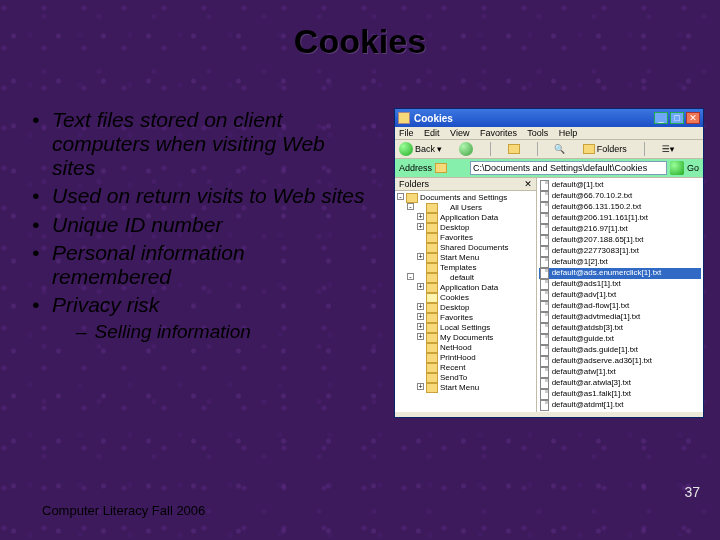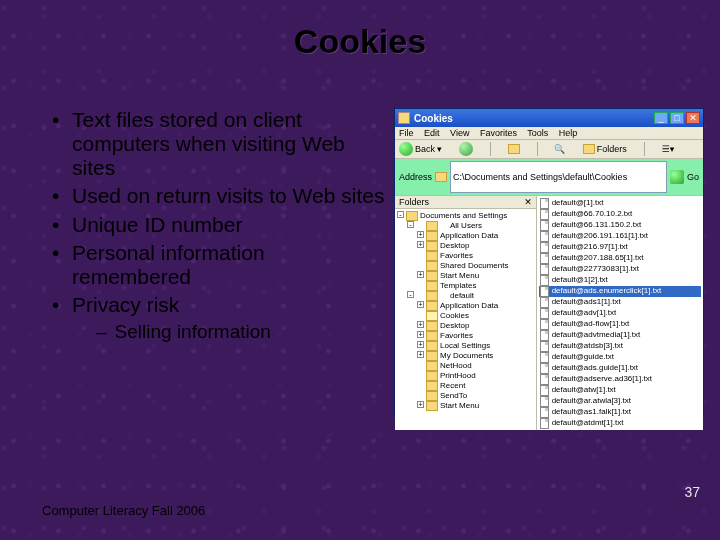--- a/index.html
+++ b/index.html
@@ -18,21 +18,21 @@
     overflow: hidden;
   }
   .title {
     text-align: center;
     font-size: 34px;
     font-weight: bold;
     padding-top: 22px;
     color: #000;
     text-shadow: 1px 1px 0 rgba(255,255,255,.15);
   }
-  .content { position: absolute; top: 108px; left: 48px; right: 20px; }
+  .content { position: absolute; top: 108px; left: 28px; right: 20px; font-style: italic; }
   .bullets { list-style: none; font-size: 21px; line-height: 1.15; width: 340px; }
   .bullets > li { position: relative; padding-left: 24px; margin-bottom: 4px; }
   .bullets > li::before { content: "•"; position: absolute; left: 4px; top: 0; }
   .sub { list-style: none; font-size: 19px; padding-left: 24px; margin-top: 4px; }
   .sub > li::before { content: "–"; margin-right: 8px; }
   .footer { position: absolute; left: 42px; bottom: 22px; font-size: 13px; color: #000; }
   .pagenum { position: absolute; right: 20px; bottom: 40px; font-size: 14px; color: #e5e5e5; }
 
   
   .win {
@@ -54,21 +54,21 @@
   .menubar span { margin-right: 8px; }
   .toolbar { background:#ece9d8; padding: 2px 4px; border-bottom:1px solid #c0bca8;
     display:flex; align-items:center; gap:17px; font-size:9px; }
   .nav-btn { display:flex; align-items:center; gap:2px; }
   .circ { width:14px; height:14px; border-radius:50%; background: radial-gradient(circle at 30% 30%, #9f9, #2a2); }
   .toolbar .sep { width:1px; height:14px; background:#aaa; }
   .toolbar .btn2 { display:flex; align-items:center; gap:2px; }
   .fold-ico { width:12px; height:10px; background:#f7d97a; border:1px solid #c9a33a; }
   .addr { background:#86efac; padding:2px 4px; border-bottom:1px solid #c0bca8;
     display:flex; align-items:center; gap:3px; font-size:9px; }
-  .addr input { flex:1; height:32px; font-size:9px; border:1px solid #7f9db9; padding:0 2px; }
+  .addr input { flex:1; height:14px; font-size:9px; border:1px solid #7f9db9; padding:0 2px;margin-left:20px; }
   .go { width:14px; height:14px; background: radial-gradient(circle at 30% 30%, #9f9, #2a2); border-radius:2px; }
   .body { display:flex; height: calc(100% - 18px - 16px - 20px - 20px); background:#fff; }
   .panehdr { background:#ece9d8; border-bottom:1px solid #c0bca8; padding:1px 4px; font-size:9px;
     display:flex; justify-content:space-between; }
   .left { width:46%; border-right:1px solid #c0bca8; overflow:hidden; }
   .right { flex:1; overflow:hidden; }
   .tree { font-size:8px; padding:2px; line-height:1.25; }
   .tree .node { white-space:nowrap; display:flex; align-items:flex-start; gap:2px; }
   .tree .ind1 { padding-left: 10px; gap: 12px; }
   .tree .ind2 { padding-left: 20px; }

